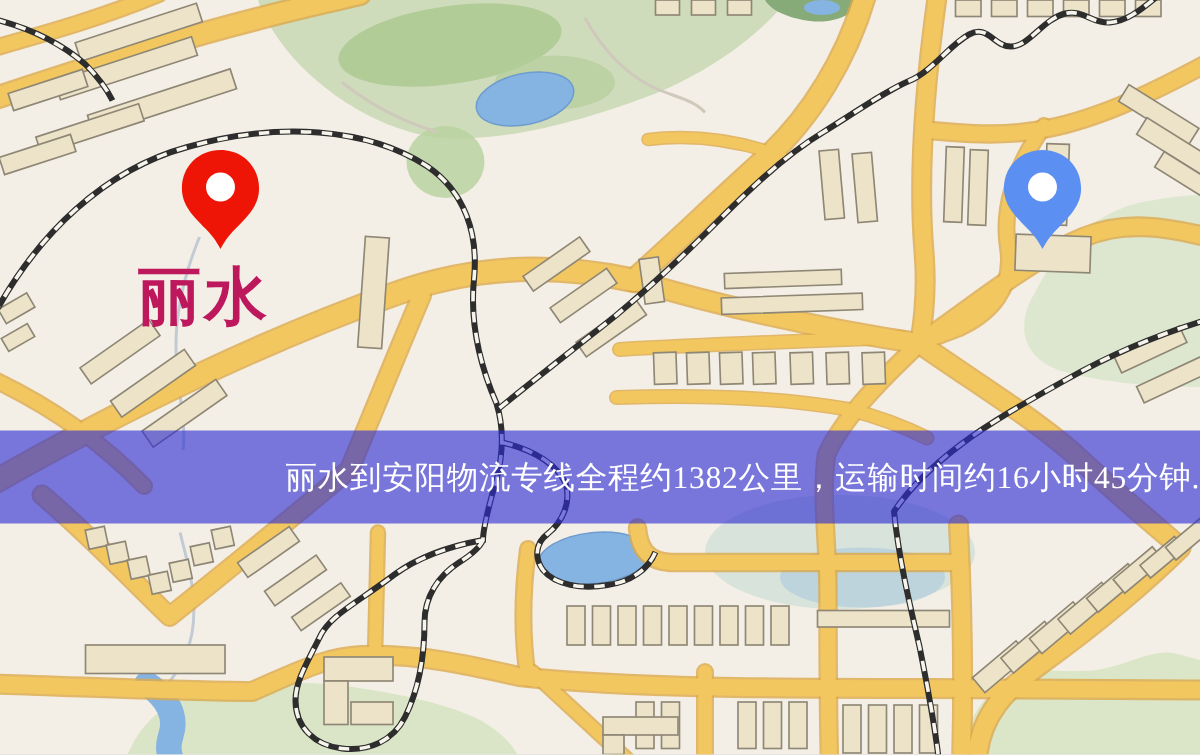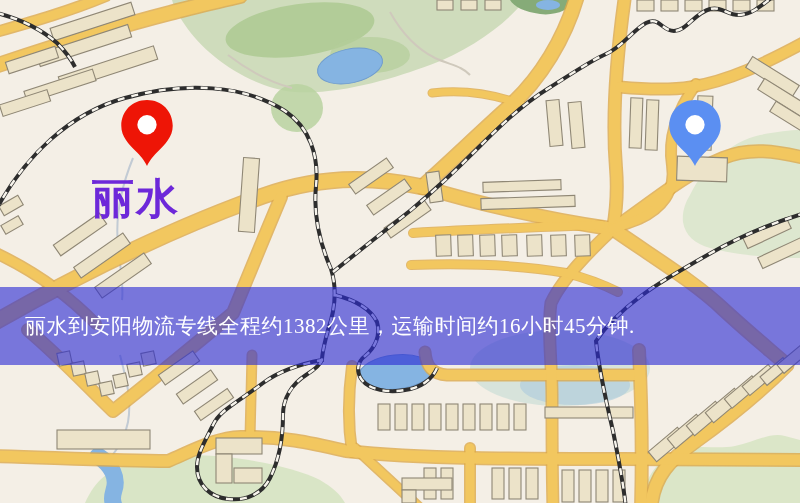--- a/index.html
+++ b/index.html
@@ -22,27 +22,27 @@
   .stream { stroke:#c2cbd4; stroke-width:2; fill:none; }
 
   .pin { position:absolute; width:56px; height:68px; }
   .pin-origin { left:119px; top:99px; }
   .pin-dest  { left:667px; top:99px; }
 
   .place-label {
     position:absolute; line-height:1; white-space:nowrap;
     font-family:"Liberation Serif", serif; font-weight:600; letter-spacing:2px;
   }
-  .label-origin { left:92px;  top:178px; font-size:42px; color:#6d28d9; }
+  .label-origin { left:92px;  top:178px; font-size:42px; color:#be185d; }
   .label-dest   { left:642px; top:178px; font-size:44px; color:#2020cf; }
 
   .banner {
-    position:absolute; left:0; top:287px; width:800px; height:78px;
+    position:absolute; left:0; top:287px; width:800px; height:62px;
     background:rgba(43,43,212,0.62);
-    display:flex; align-items:center; box-sizing:border-box; padding-left:25px;
+    display:flex; align-items:center; box-sizing:border-box; padding-left:25px;justify-content:flex-end;
   }
   .banner span {
     color:#ffffff; font-size:21px; letter-spacing:0.5px;
     font-family:"Liberation Serif", serif;
   }
 </style>
 </head>
 <body>
 
 <div id="stage">

